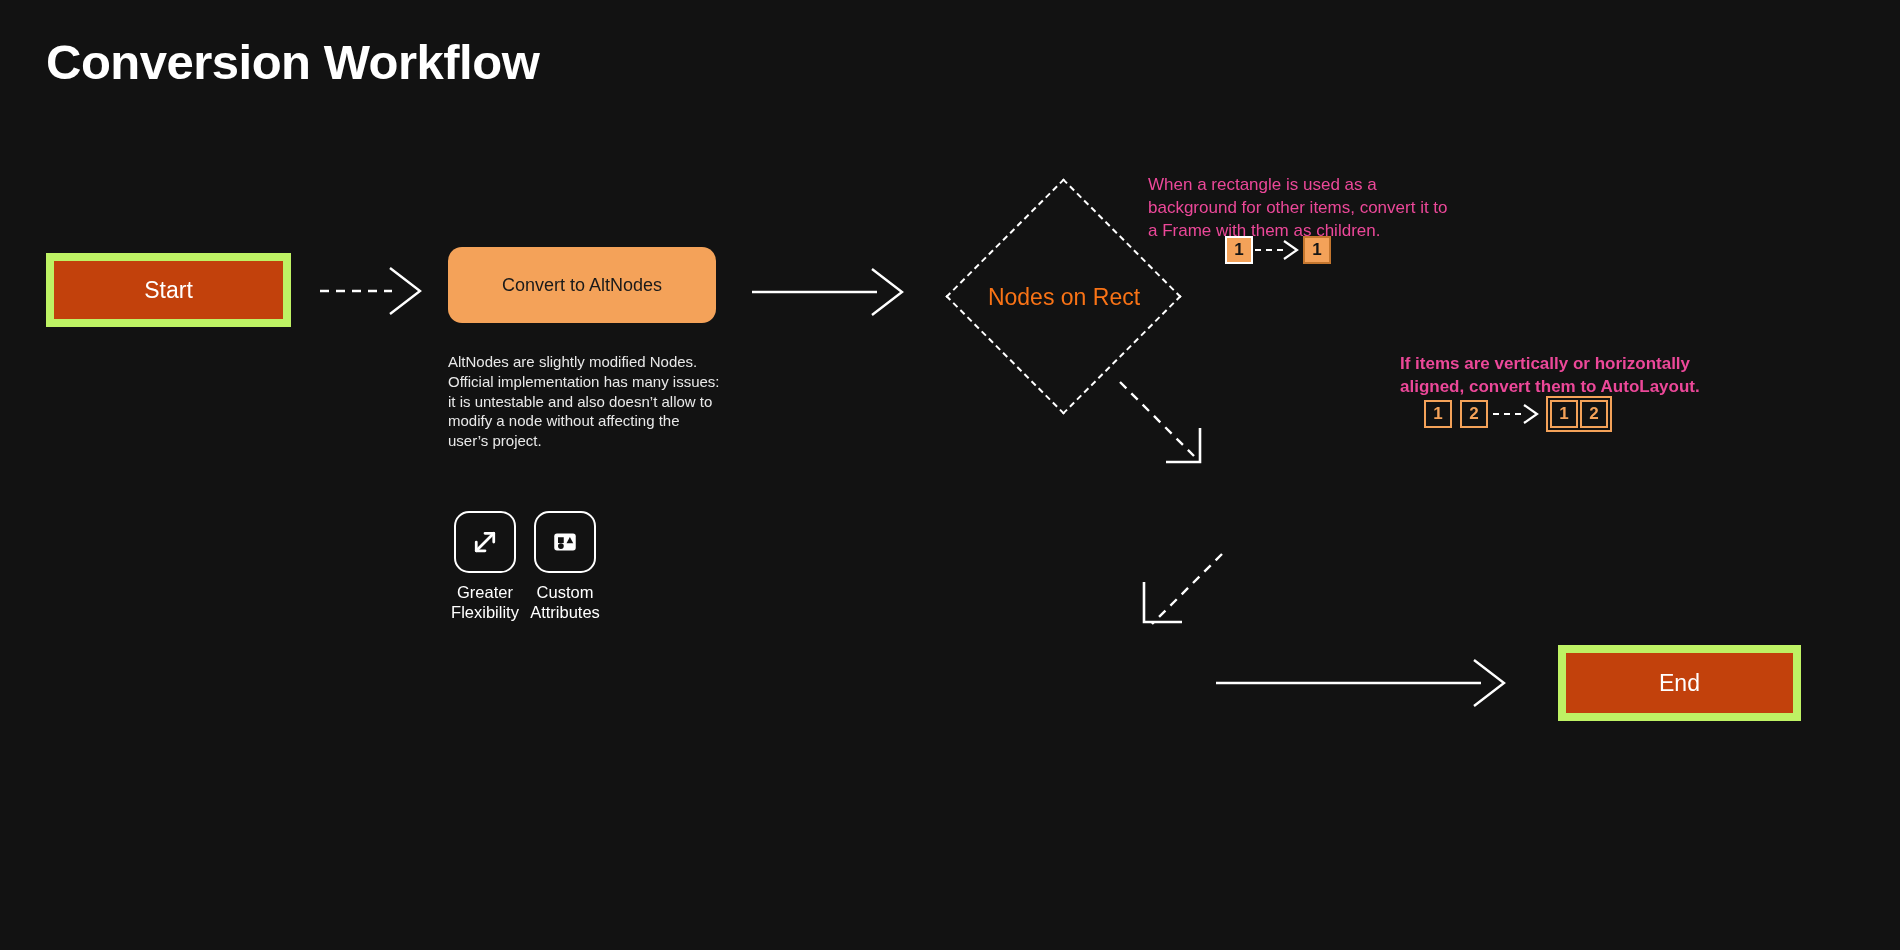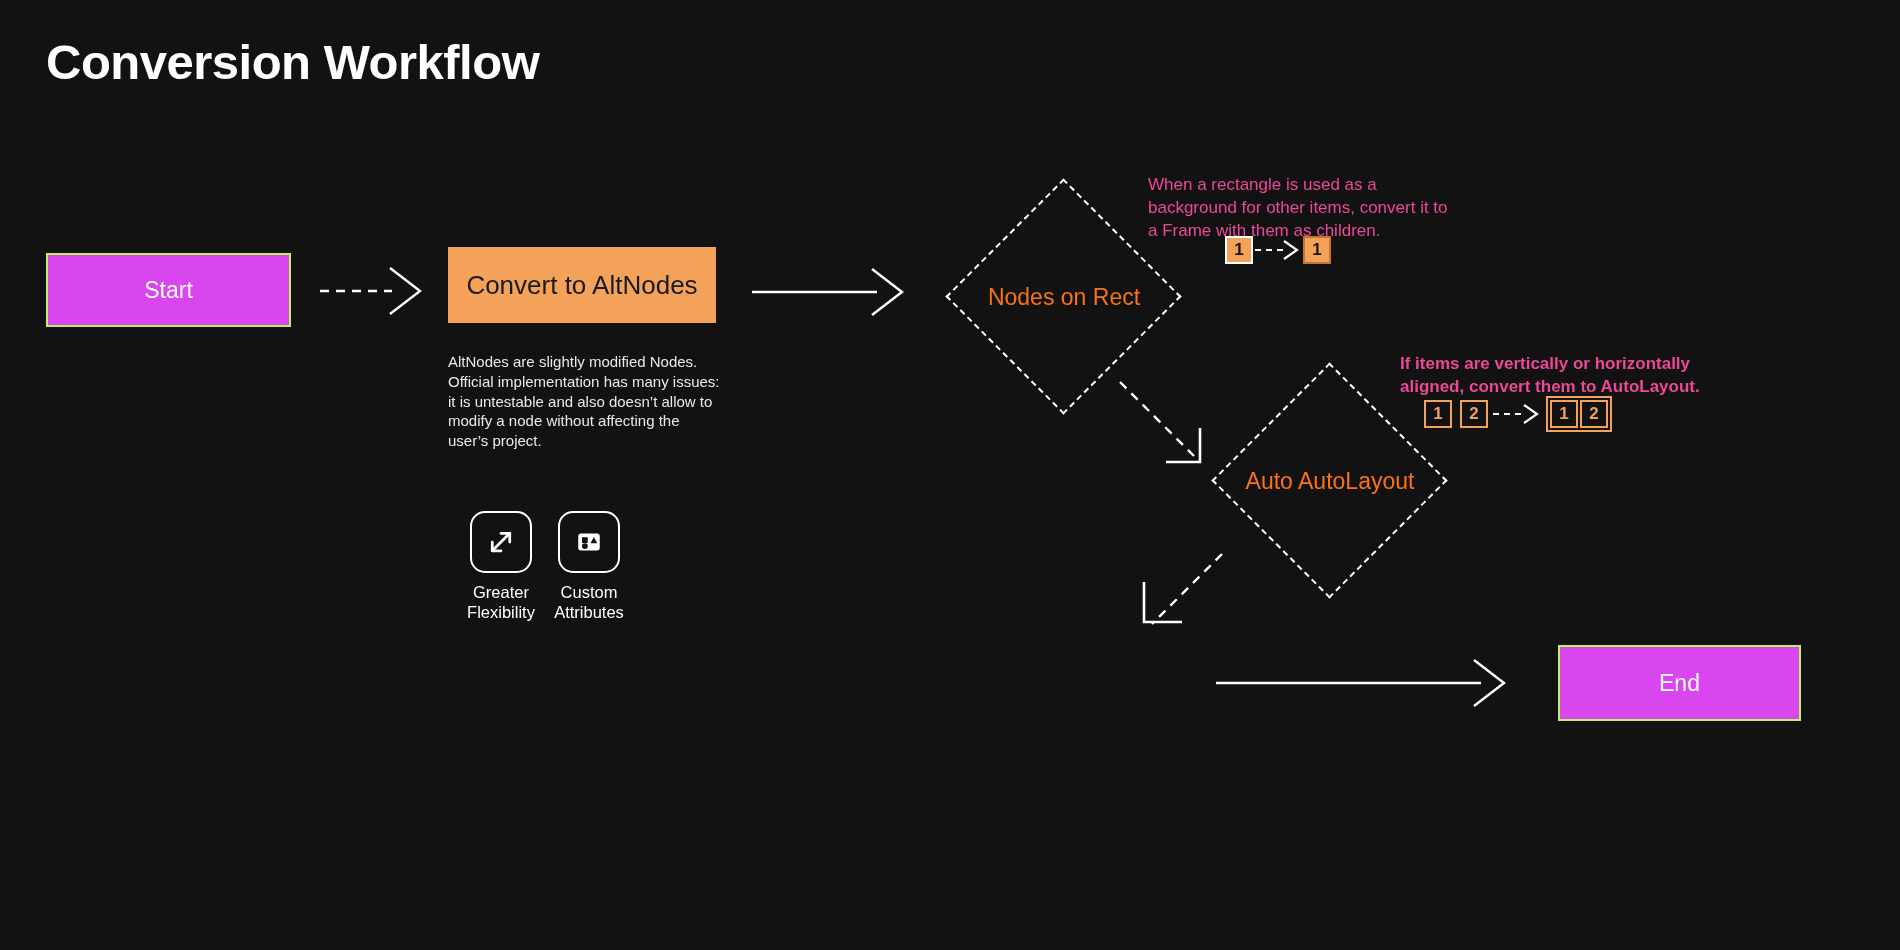--- a/index.html
+++ b/index.html
@@ -23,48 +23,49 @@
     font-size: 49px;
     font-weight: bold;
     color: #ffffff;
     letter-spacing: -0.5px;
     line-height: 1.1;
   }
 
   
   .node-box {
     box-sizing: border-box;
-    border: 2px solid #bef264;
-    background: #d946ef;
+    border: 8px solid #bef264;
+    background: #c2410c;
     display: flex; align-items: center; justify-content: center;
     color: #ffffff;
     font-size: 23px;
   }
   #start-box { left: 46px; top: 253px; width: 245px; height: 74px; }
   #end-box   { left: 1558px; top: 645px; width: 243px; height: 76px; }
 
   #convert-box {
     left: 448px; top: 247px; width: 268px; height: 76px;
     background: #F4A259;
     color: #1a1a1a;
     display: flex; align-items: center; justify-content: center;
-    font-size: 26px;
+    font-size: 18px;
     font-weight: 500;
+    border-radius: 14px;
   }
 
   
   #convert-desc {
     left: 448px; top: 352px; width: 272px;
     color: #e9e9e9;
     font-size: 15px;
     line-height: 1.32;
   }
 
   
-  #features { left: 468px; top: 511px; display: flex; gap: 22px; }
+  #features { left: 452px; top: 511px; display: flex; gap: 14px; }
   .feature { width: 66px; display: flex; flex-direction: column; align-items: center; }
   .feature-icon {
     width: 62px; height: 62px;
     box-sizing: border-box;
     border: 2px solid #ffffff;
     border-radius: 15px;
     display: flex; align-items: center; justify-content: center;
   }
   .feature-label {
     margin-top: 9px;
@@ -205,24 +206,20 @@
     <div class="badge badge-filled-orange">1</div>
   </div>
 
   <div class="abs" style="left:1118px; top:380px;">
     <svg width="110" height="105" viewBox="0 0 110 105">
       <line x1="2" y1="2" x2="76" y2="76" stroke="#ffffff" stroke-width="2.4" stroke-dasharray="9 7"></line>
       <polyline points="82,48 82,82 48,82" fill="none" stroke="#ffffff" stroke-width="2.6"></polyline>
     </svg>
   </div>
 
-  <div class="abs diamond-wrap" style="left:1212px; top:363px; width:236px; height:236px;">
-    <div class="diamond-shape" style="width:167px; height:167px; left:34px; top:34px;"></div>
-    <div class="diamond-label">Auto AutoLayout</div>
-  </div>
 
   <div class="abs annotation" style="left:1400px; top:336px; width:320px;font-weight:bold;">If items are vertically or horizontally aligned, convert them to AutoLayout.</div>
 
   <div class="abs badge-row" style="left:1424px; top:396px;">
     <div class="badge badge-outline">1</div>
     <div style="width:8px;"></div>
     <div class="badge badge-outline">2</div>
 
     <div style="width:58px; display:flex; align-items:center; justify-content:center;">
       <svg width="56" height="22" viewBox="0 0 56 22">

